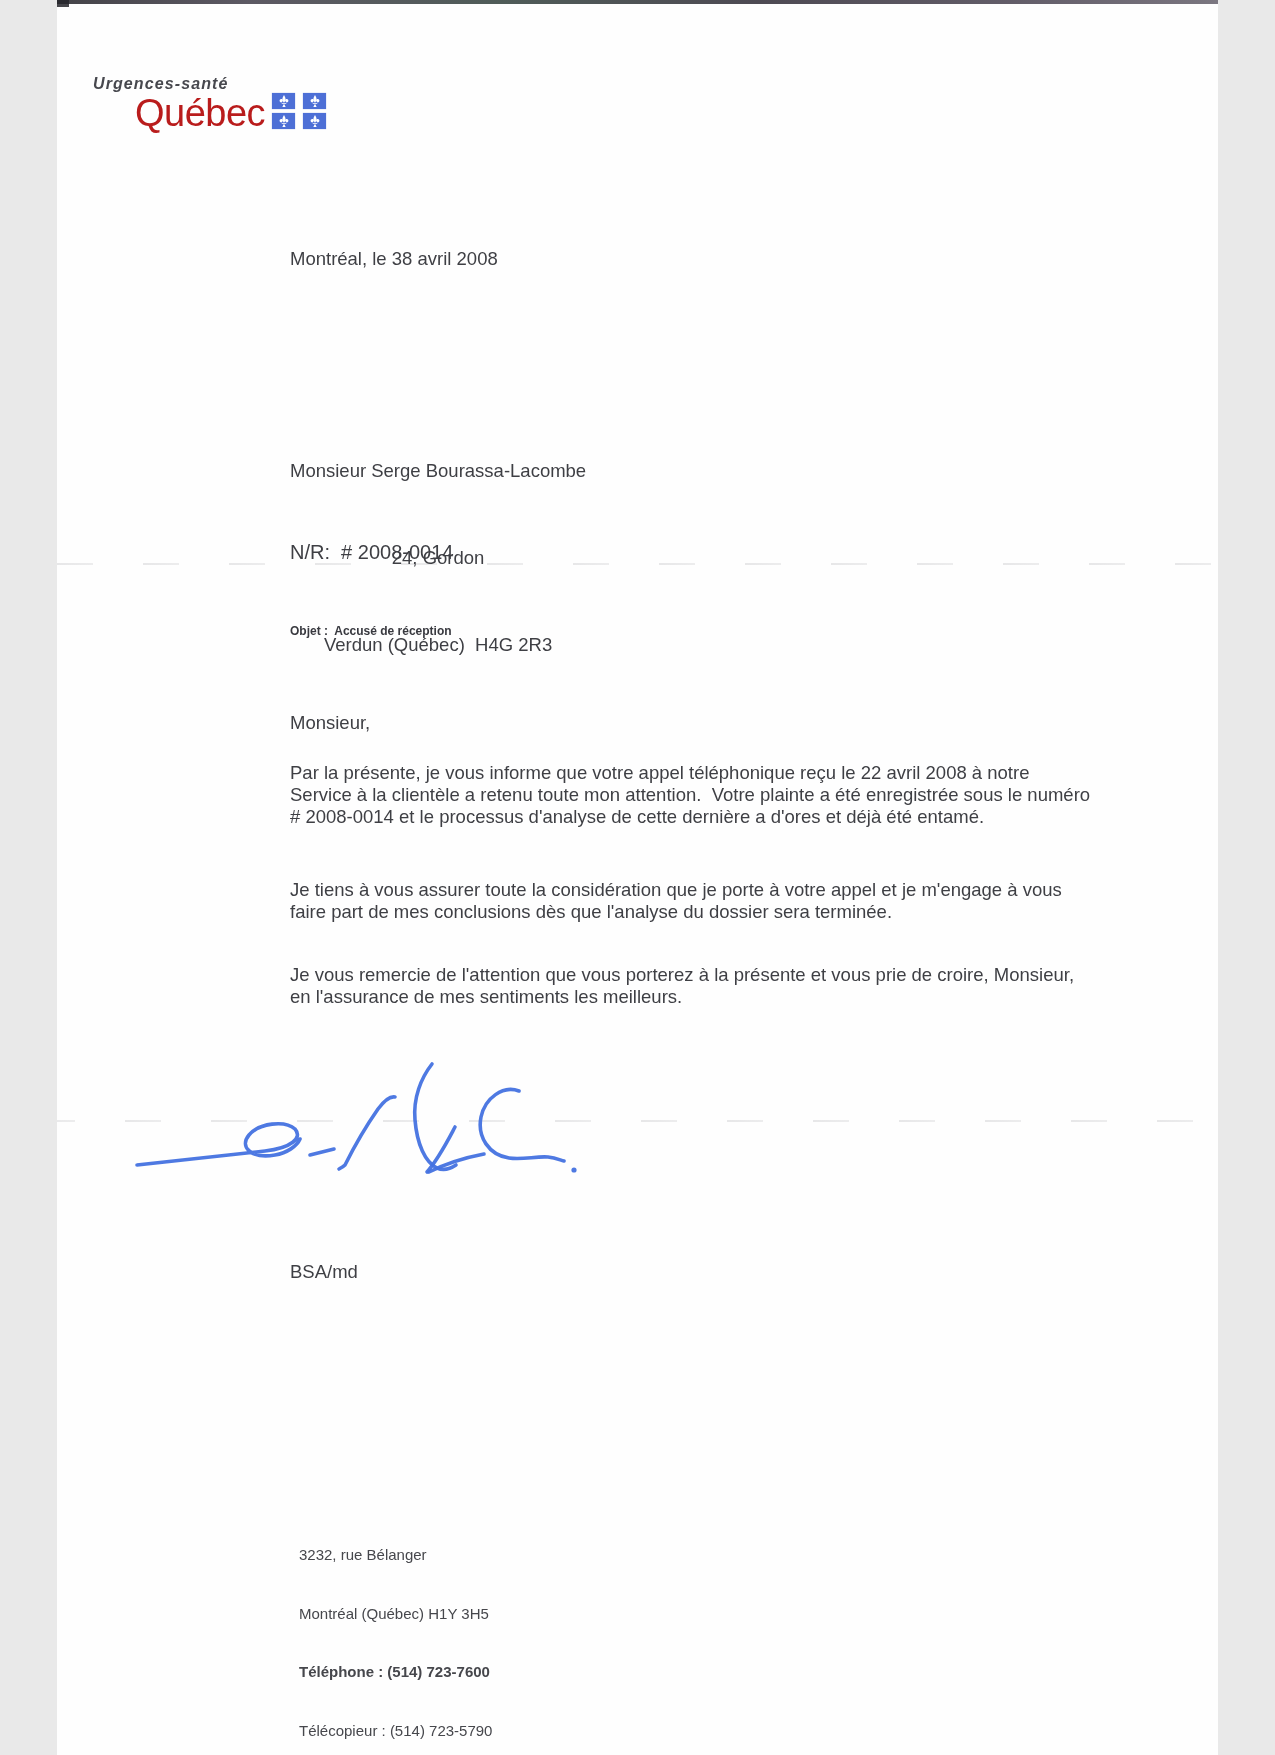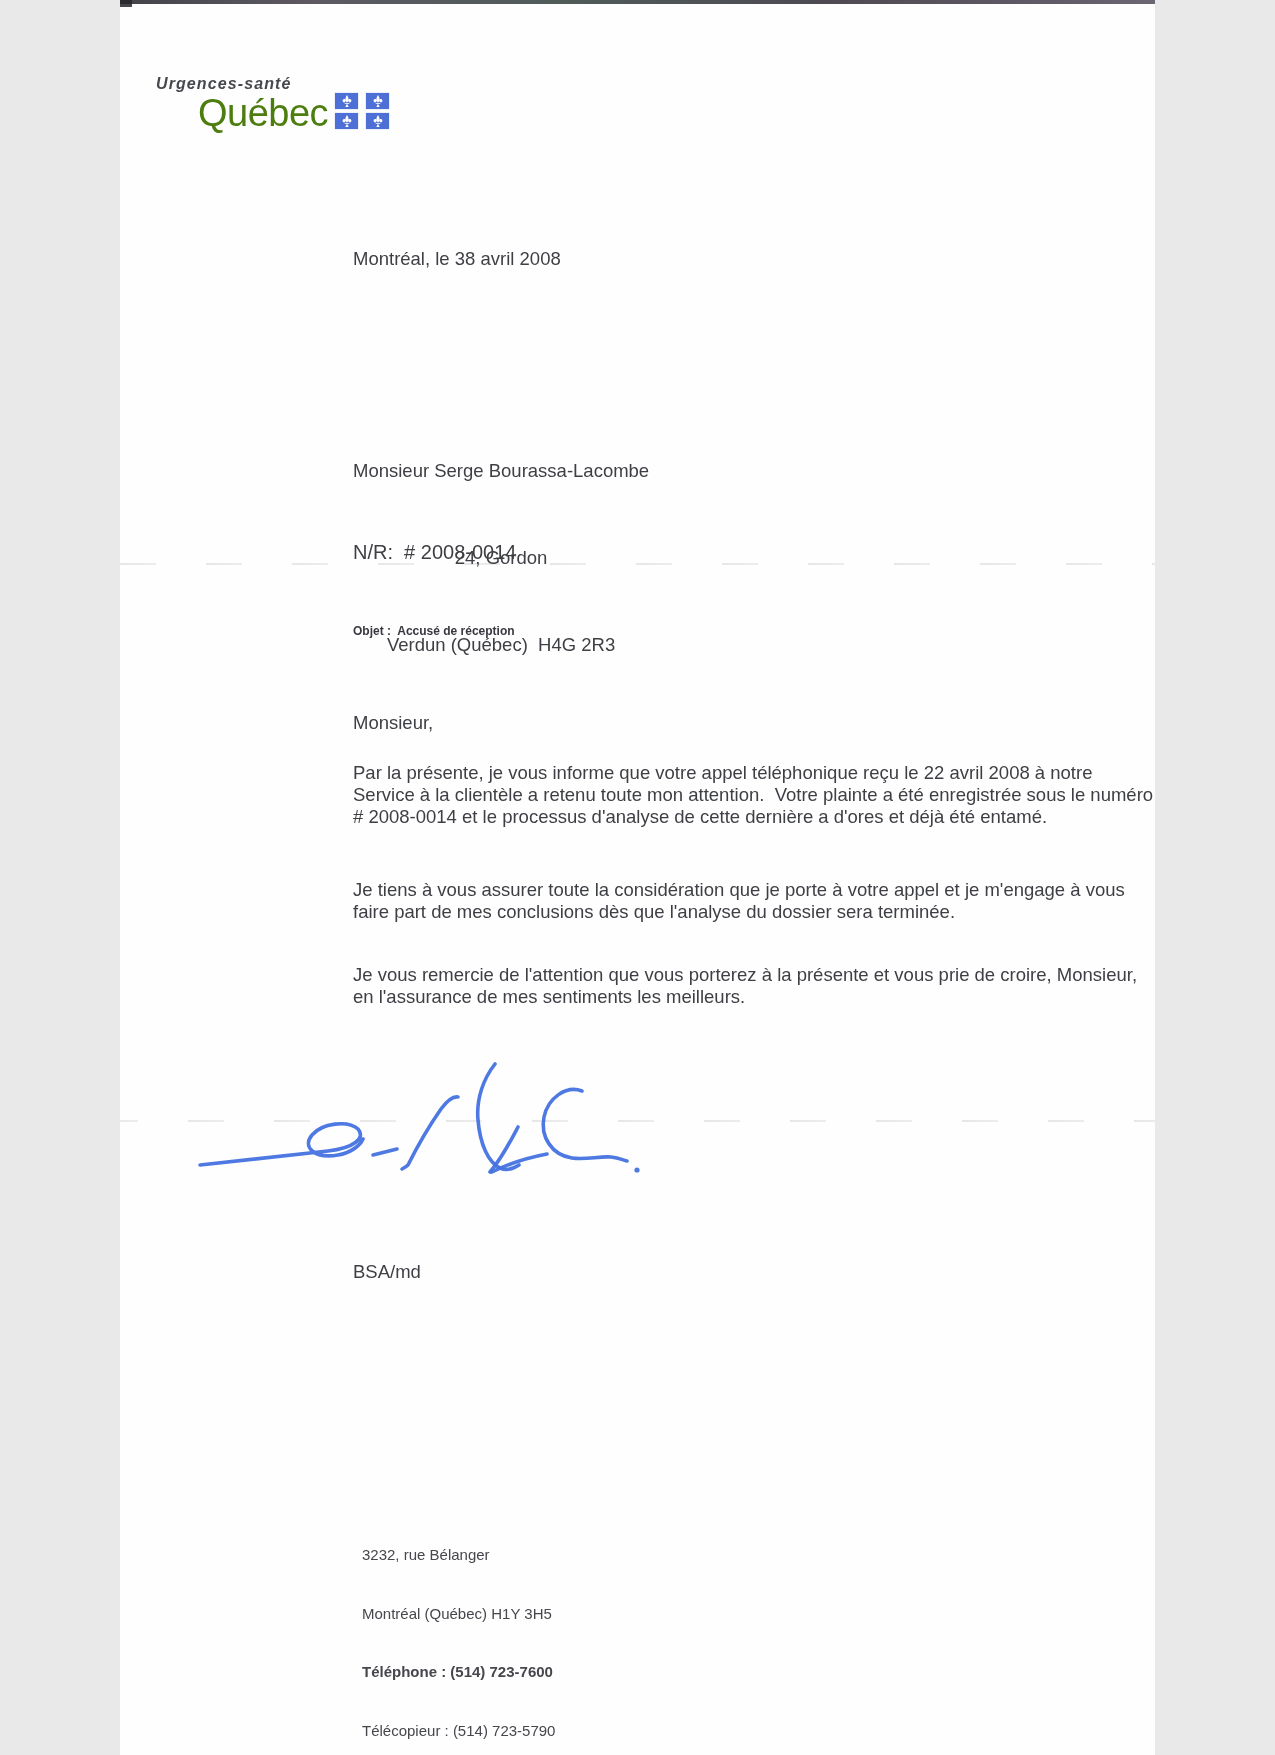--- a/index.html
+++ b/index.html
@@ -1,18 +1,18 @@
 <!DOCTYPE html>
 <html lang="fr"><head>
 <meta charset="utf-8">
 <style>
   html,body { margin:0; padding:0; background:#e9e9e9; }
   .page {
     position:relative;
-    width:1035px; height:1755px;
+    width:1161px; height:1755px;
     margin:0 auto;
     background:#fefefe;
     font-family:"Liberation Sans", sans-serif;
     color:#3e3f44;
     overflow:hidden;
   }
   
   .scan-edge-top {
     position:absolute; top:0; left:0; width:1275px; height:4px;
     background:linear-gradient(90deg,#2f2e34,#4b4752 15%,#3c4a46 35%,#3a3640 55%,#514b58 75%,#6a6570 90%,#8b8890);
@@ -33,21 +33,21 @@
   
   .logo { position:absolute; top:0; left:0; }
   .org1 {
     position:absolute; left:36px; top:75px;
     font-size:16px; font-weight:bold; font-style:italic;
     letter-spacing:1.1px; color:#47484e; white-space:nowrap;
   }
   .org2 {
     position:absolute; left:78px; top:92px;
     font-size:38px; font-weight:400; letter-spacing:-.5px;
-    color:#4d7c0f; white-space:nowrap;
+    color:#b91c1c; white-space:nowrap;
   }
   .flag-grid {
     position:absolute; left:215px; top:93px;
     display:grid; grid-template-columns:23px 23px; grid-gap:4px 8px;
   }
   .flag {
     width:23px; height:16px; background:#4d6fd6;
     box-shadow:0 0 1px rgba(77,111,214,.6);
     display:flex; align-items:center; justify-content:center;
   }

